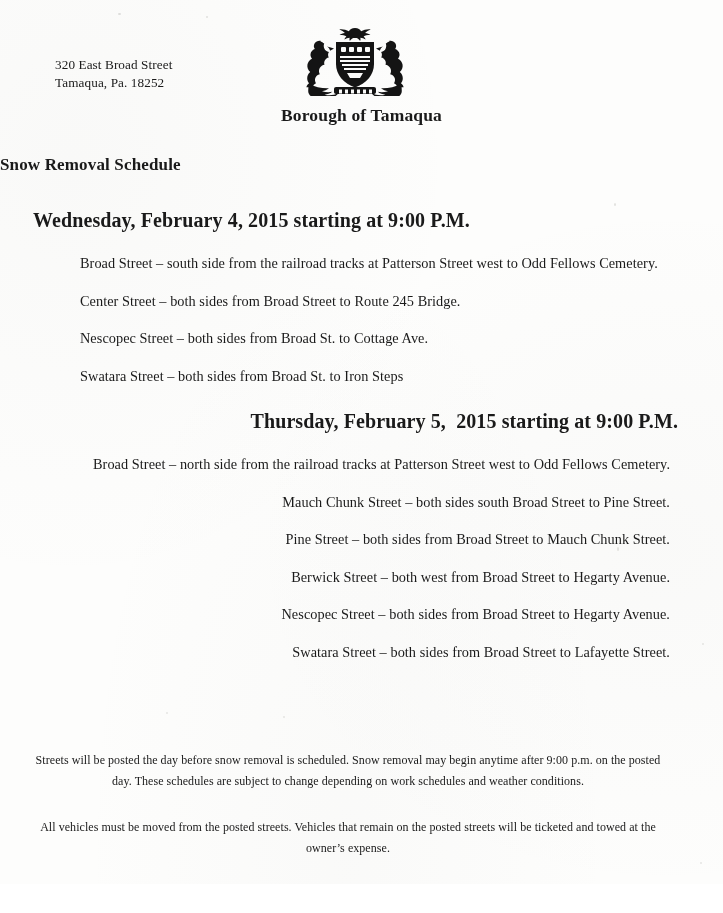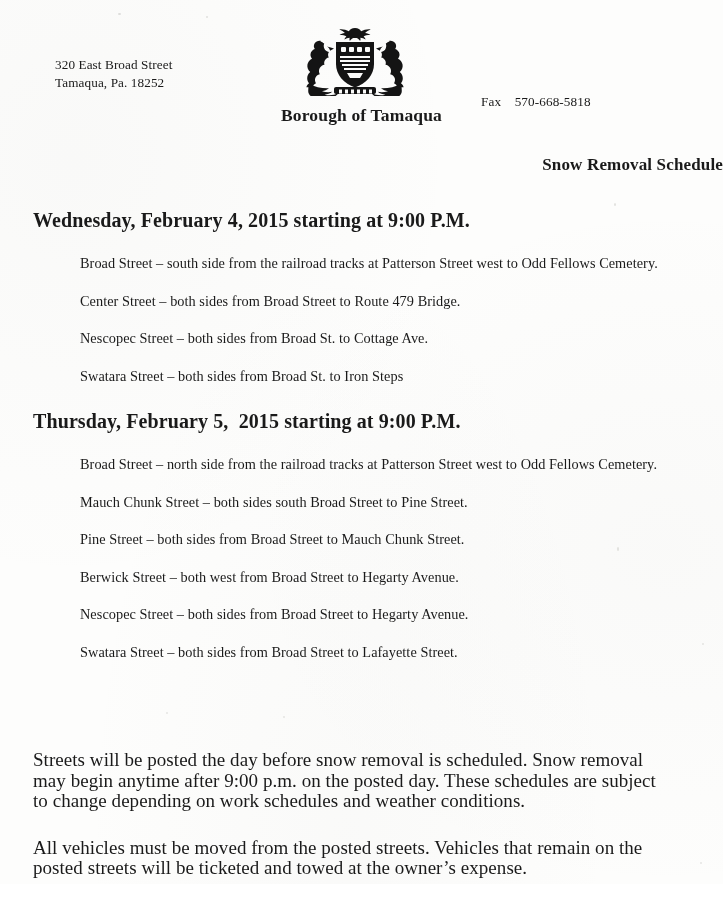--- a/index.html
+++ b/index.html
@@ -74,21 +74,21 @@
     left: 0; right: 0;
     text-align: center;
     font-size: 17.5px;
     font-weight: bold;
     letter-spacing: 0.15px;
   }
   .doc-subtitle {
     position: absolute;
     top: 155px;
     left: 0; right: 0;
-    text-align: right;
+    text-align: left;
     font-size: 17px;
     font-weight: bold;
     letter-spacing: 0.15px;
   }
 
   
   .body-area {
     position: absolute;
     top: 209px;
     left: 33px;
@@ -102,34 +102,35 @@
     margin: 0 0 22px 0;
   }
   .entry {
     margin: 0 0 18px 47px;
     font-size: 14.3px;
     line-height: 19.5px;
     letter-spacing: 0.05px;
     max-width: 590px;
   }
   .day-group { margin-bottom: 18px; }
-  .day-group.second { margin-top: 24px; }
+  .day-group.second { margin-top: 24px; text-align: right; }
 
   .notes {
     position: absolute;
     top: 750px;
     left: 33px;
     width: 630px;
   }
   .note {
-    font-size: 19px;
+    font-size: 12px;
     line-height: 20.5px;
     letter-spacing: 0.05px;
     margin: 0 0 26px 0;
     white-space: pre-line;
+    text-align: center;
   }
 </style>
 </head>
 <body>
 
 <div class="page">
 
   <div class="scan-tint"></div>
 
   <div class="speck" style="left:118px;  top:13px;  width:3px; height:2px; opacity:.45;"></div>
@@ -184,33 +185,32 @@
             <rect x="70" y="65.5" width="3" height="4"></rect>
             <rect x="76" y="65.5" width="3" height="4"></rect>
             <rect x="82" y="65.5" width="3" height="4"></rect>
             <rect x="88" y="65.5" width="3" height="4"></rect>
           </g>
         </g>
       </svg>
     </div>
 
     <div class="contact-block">
-      <div>Fax    570-668-5818</div>
     </div>
   </div>
 
   <div class="doc-title">Borough of Tamaqua</div>
   <div class="doc-subtitle">Snow Removal Schedule</div>
 
   <div class="body-area">
 
     <div class="day-group">
       <div class="day-heading">Wednesday, February 4, 2015 starting at 9:00 P.M.</div>
       <p class="entry">Broad Street – south side from the railroad tracks at Patterson Street west to Odd Fellows Cemetery.</p>
-      <p class="entry">Center Street – both sides from Broad Street to Route 479 Bridge.</p>
+      <p class="entry">Center Street – both sides from Broad Street to Route 245 Bridge.</p>
       <p class="entry">Nescopec Street – both sides from Broad St. to Cottage Ave.</p>
       <p class="entry">Swatara Street – both sides from Broad St. to Iron Steps</p>
     </div>
 
     <div class="day-group second">
       <div class="day-heading">Thursday, February 5,  2015 starting at 9:00 P.M.</div>
       <p class="entry">Broad Street – north side from the railroad tracks at Patterson Street west to Odd Fellows Cemetery.</p>
       <p class="entry">Mauch Chunk Street – both sides south Broad Street to Pine Street.</p>
       <p class="entry">Pine Street – both sides from Broad Street to Mauch Chunk Street.</p>
       <p class="entry">Berwick Street – both west from Broad Street to Hegarty Avenue.</p>

